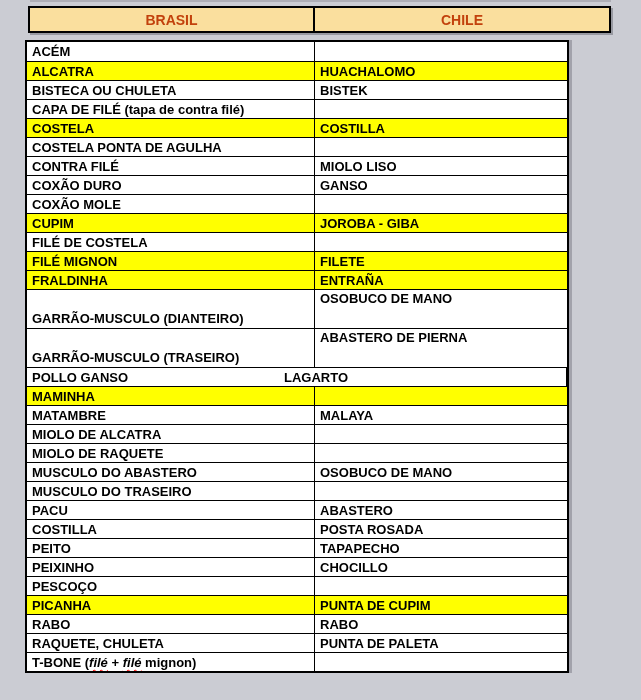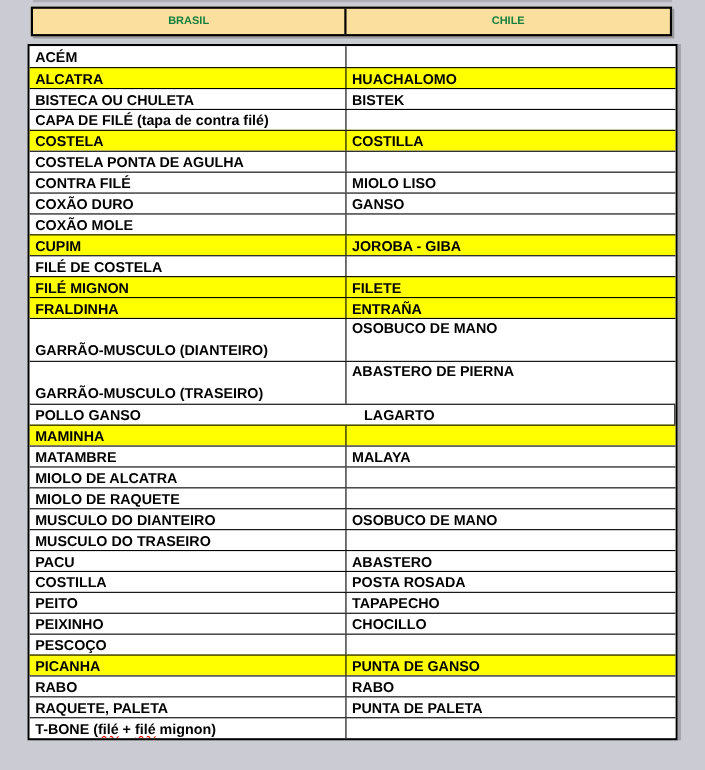--- a/index.html
+++ b/index.html
@@ -25,29 +25,29 @@
     box-sizing:border-box;
     border:2px solid #000;
     background:#fadf9e;
     display:flex;
     box-shadow:2px 2px 0 rgba(90,90,100,0.45);
   }
   .header-cell {
     box-sizing:border-box;
     flex:0 0 285px;
     display:flex; align-items:center; justify-content:center;
-    font-size:10px; font-weight:bold; color:#15803d;
+    font-size:14px; font-weight:bold; color:#c2410c;
     border-right:2px solid #000;
   }
   .header-cell.right { flex:1; border-right:none; }
 
   
   .main-table {
     position:absolute; left:25px; top:40px;
-    width:591px;
+    width:544px;
     box-sizing:border-box;
     border:2px solid #000;
     background:#ffffff;
     box-shadow:3px 0 0 rgba(100,100,112,0.40);
   }
   .row {
     display:flex;
     height:19px;
     box-sizing:border-box;
     border-top:1px solid #000;
@@ -70,20 +70,21 @@
 
   .row.tall .cell.brasil { align-items:flex-end; padding-bottom:2px; }
   .row.tall .cell.chile  { align-items:flex-start; padding-top:1px; }
 
   .wavy {
     text-decoration-line:underline;
     text-decoration-style:wavy;
     text-decoration-color:#ff0000;
     text-decoration-thickness:1px;
     text-underline-offset:2px;
+    font-style:italic;
   }
 </style>
 </head>
 <body>
 
 <div class="screen">
 
   <div class="top-edge-line"></div>
 
   <div class="header-table">
@@ -166,21 +167,21 @@
       </div>
       <div class="row">
         <div class="cell brasil">MIOLO DE ALCATRA</div>
         <div class="cell chile"></div>
       </div>
       <div class="row">
         <div class="cell brasil">MIOLO DE RAQUETE</div>
         <div class="cell chile"></div>
       </div>
       <div class="row">
-        <div class="cell brasil">MUSCULO DO DIANTEIRO</div>
+        <div class="cell brasil">MUSCULO DO ABASTERO</div>
         <div class="cell chile">OSOBUCO DE MANO</div>
       </div>
       <div class="row">
         <div class="cell brasil">MUSCULO DO TRASEIRO</div>
         <div class="cell chile"></div>
       </div>
       <div class="row">
         <div class="cell brasil">PACU</div>
         <div class="cell chile">ABASTERO</div>
       </div>
@@ -195,28 +196,28 @@
       <div class="row">
         <div class="cell brasil">PEIXINHO</div>
         <div class="cell chile">CHOCILLO</div>
       </div>
       <div class="row">
         <div class="cell brasil">PESCOÇO</div>
         <div class="cell chile"></div>
       </div>
       <div class="row highlight">
         <div class="cell brasil">PICANHA</div>
-        <div class="cell chile">PUNTA DE GANSO</div>
+        <div class="cell chile">PUNTA DE CUPIM</div>
       </div>
       <div class="row">
         <div class="cell brasil">RABO</div>
         <div class="cell chile">RABO</div>
       </div>
       <div class="row">
-        <div class="cell brasil">RAQUETE, PALETA</div>
+        <div class="cell brasil">RAQUETE, CHULETA</div>
         <div class="cell chile">PUNTA DE PALETA</div>
       </div>
       <div class="row">
         <div class="cell brasil">
           <span>T-BONE (</span>
           <span class="wavy">filé</span>
           <span> + </span>
           <span class="wavy">filé</span>
           <span> mignon)</span>
         </div>

